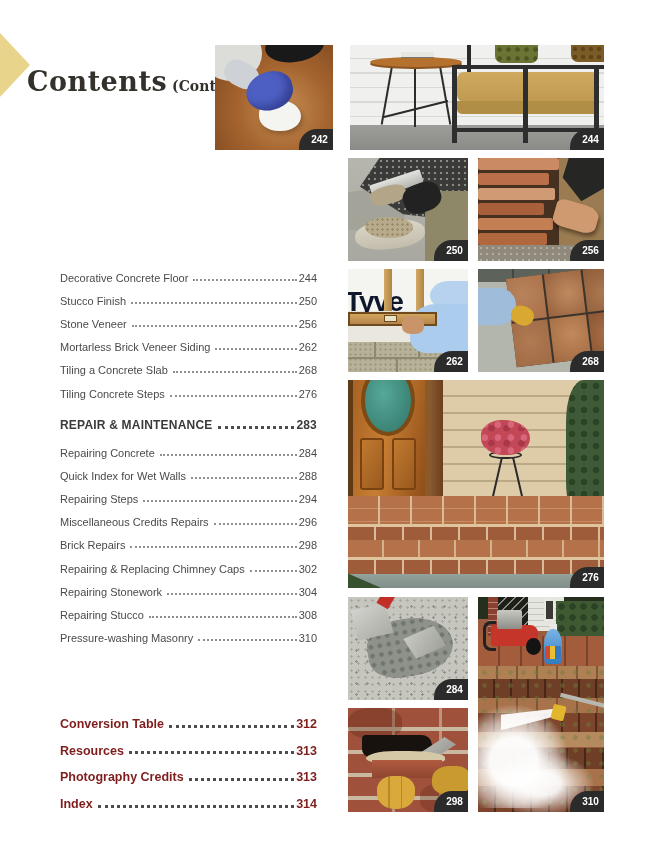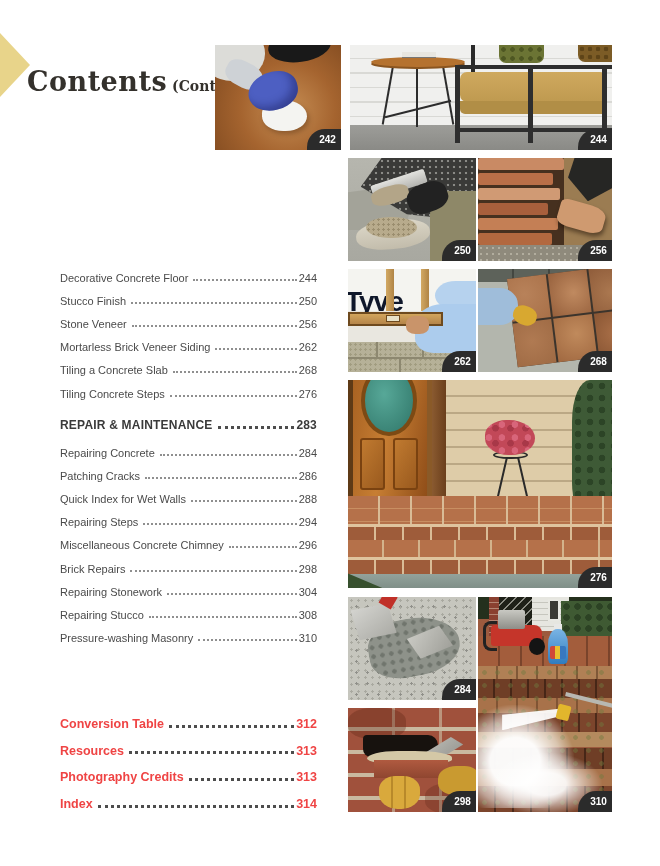--- a/index.html
+++ b/index.html
@@ -16,25 +16,25 @@
 
   
   .toc-group{position:absolute;left:60px;width:257px;}
   #g1{top:266px;} #gh{top:413px;text-align:right;} #g2{top:441px;} #g3{top:711px;}
   .trow{display:flex;align-items:center;height:23.2px;font-size:11px;color:#4a4a4a;}
   .trow .lbl{white-space:nowrap;}
   .trow .dots{flex:1;border-bottom:2px dotted #8f8f8f;margin:0 2px 0 5px;transform:translateY(2px);}
   .trow .num{white-space:nowrap;}
   .trow.hdr{height:24px;font-weight:bold;font-size:12px;color:#3a3a3a;letter-spacing:.2px;}
   .trow.hdr .dots{border-bottom:3px dotted #4d4d4d;margin:0 2px 0 6px;}
-  #g3 .trow{height:26.6px;font-weight:bold;font-size:12.5px;color:#ef4444;}
+  #g3 .trow{height:26.6px;font-weight:bold;font-size:12.5px;color:#7f1d1d;}
   #g3 .trow .dots{border-bottom:3px dotted #4d4d4d;}
 
   
-  .photo{position:absolute;overflow:hidden;background:#9a9a94;padding-left:8px;}
+  .photo{position:absolute;overflow:hidden;background:#9a9a94;}
   .badge{position:absolute;right:0;bottom:0;width:34px;height:21px;background:#2b2b2b;
          border-top-left-radius:18px;color:#fff;font-size:10px;font-weight:bold;
          display:flex;align-items:center;justify-content:center;padding-left:7px;box-sizing:border-box;z-index:9;}
   #p242{left:215px;top:45px;width:118px;height:105px;background:radial-gradient(circle at 58% 62%,#c68e54 0%,#a5642f 48%,#7c471e 100%);}
   #p244{left:350px;top:45px;width:254px;height:105px;background:#ededeb;}
   #p250{left:348px;top:158px;width:120px;height:103px;background:linear-gradient(180deg,#b6b6ae,#a8a8a0);}
   #p256{left:478px;top:158px;width:126px;height:103px;background:#9b7c52;}
   #p262{left:348px;top:269px;width:120px;height:103px;background:#e9e7e0;}
   #p268{left:478px;top:269px;width:126px;height:103px;background:#b3b6ad;}
   #p276{left:348px;top:380px;width:256px;height:208px;background:#decca8;}
@@ -290,43 +290,43 @@
       </div>
   </div>
 
   <div class="toc-group" id="g2">
     <div class="trow">
         <span class="lbl">Repairing Concrete</span>
         <span class="dots"></span>
         <span class="num">284</span>
       </div>
     <div class="trow">
-        <span class="lbl">Patching Cracks</span>
-        <span class="dots"></span>
-        <span class="num">286</span>
-      </div>
-    <div class="trow">
         <span class="lbl">Quick Index for Wet Walls</span>
         <span class="dots"></span>
         <span class="num">288</span>
       </div>
     <div class="trow">
         <span class="lbl">Repairing Steps</span>
         <span class="dots"></span>
         <span class="num">294</span>
       </div>
     <div class="trow">
-        <span class="lbl">Miscellaneous Concrete Chimney</span>
+        <span class="lbl">Miscellaneous Credits Repairs</span>
         <span class="dots"></span>
         <span class="num">296</span>
       </div>
     <div class="trow">
         <span class="lbl">Brick Repairs</span>
         <span class="dots"></span>
         <span class="num">298</span>
+      </div>
+    <div class="trow">
+        <span class="lbl">Repairing &amp; Replacing Chimney Caps</span>
+        <span class="dots"></span>
+        <span class="num">302</span>
       </div>
     <div class="trow">
         <span class="lbl">Repairing Stonework</span>
         <span class="dots"></span>
         <span class="num">304</span>
       </div>
     <div class="trow">
         <span class="lbl">Repairing Stucco</span>
         <span class="dots"></span>
         <span class="num">308</span>

